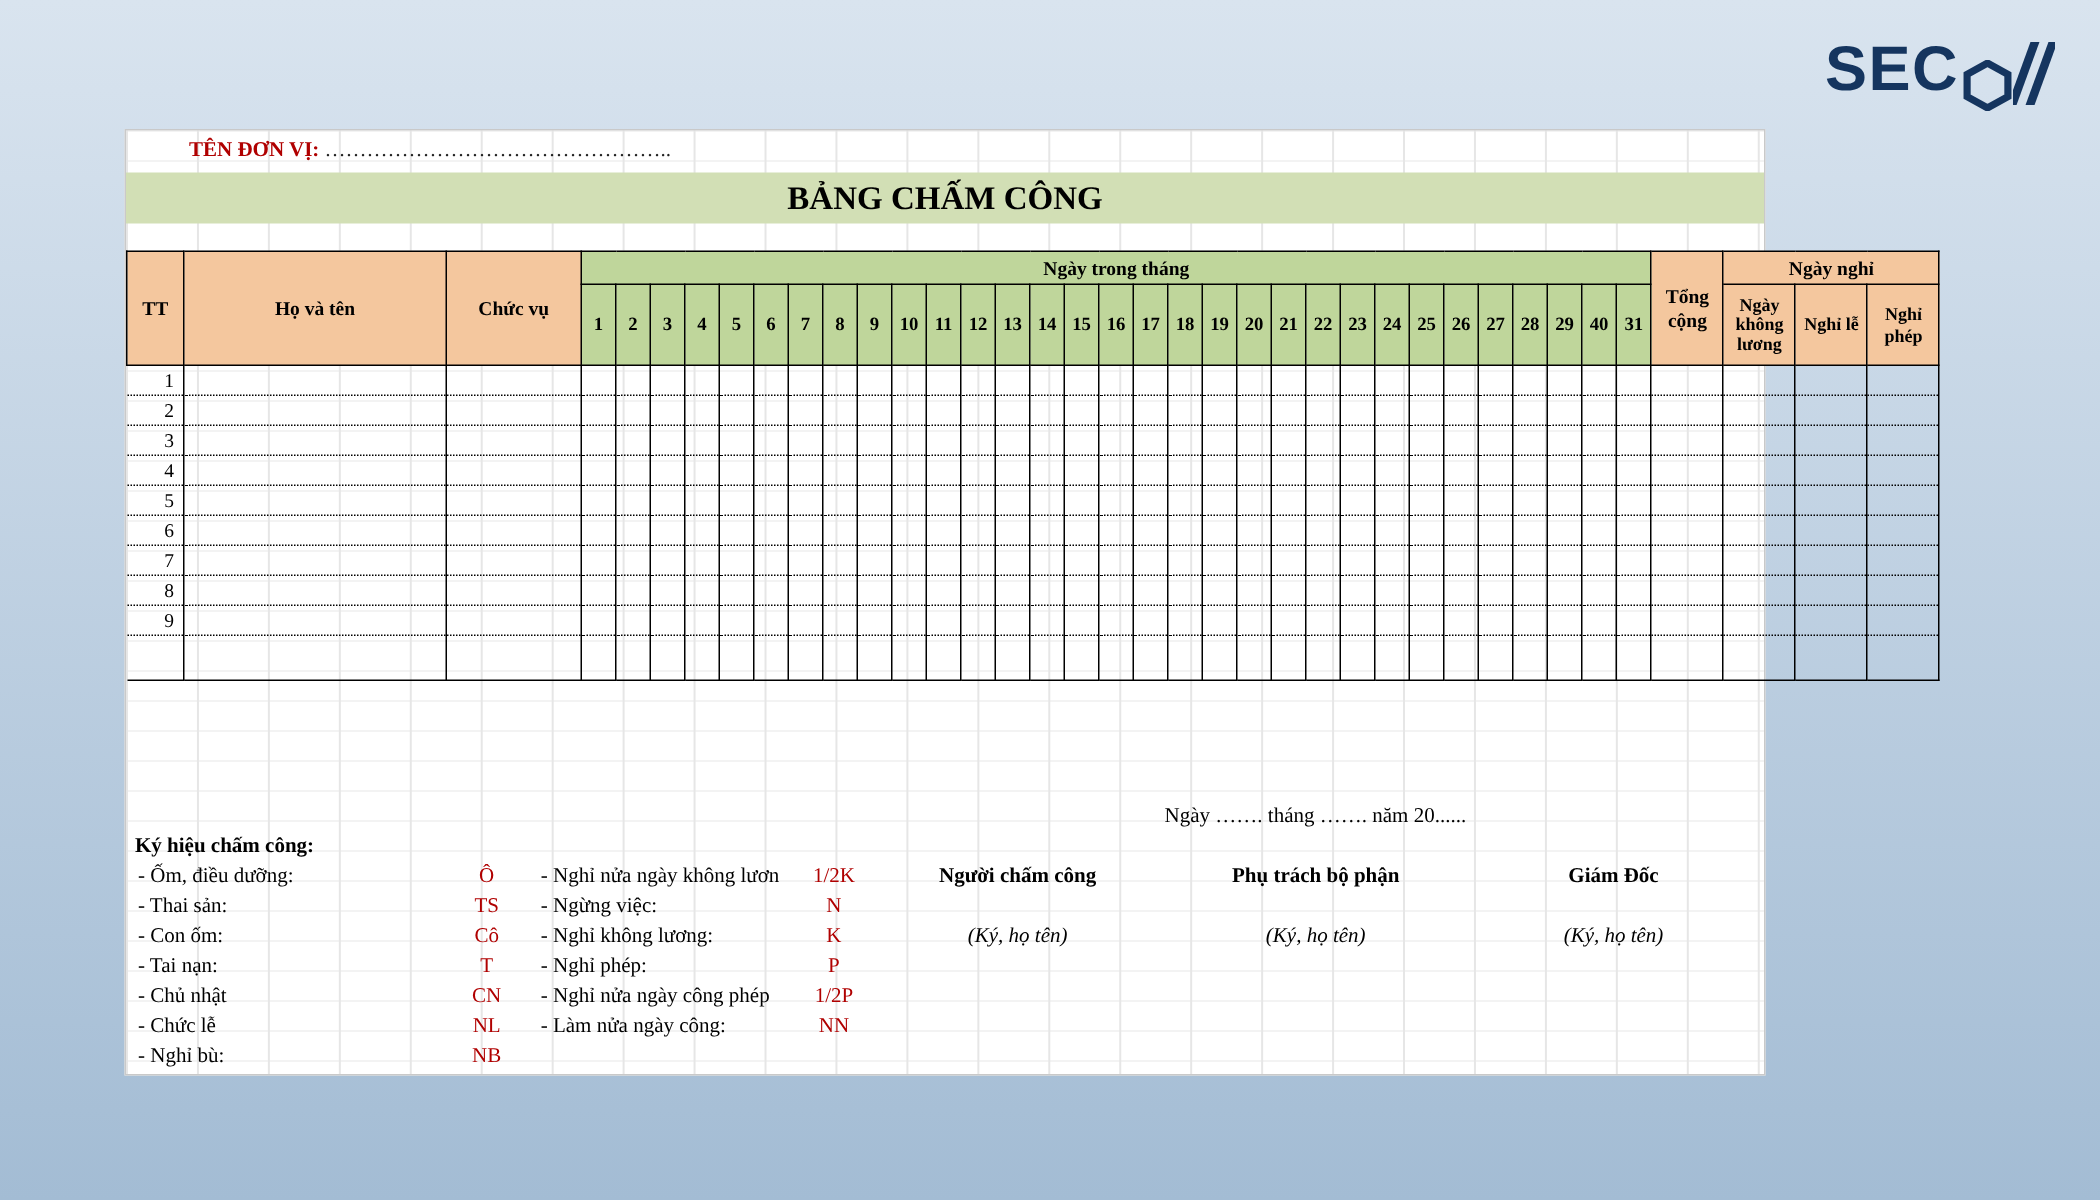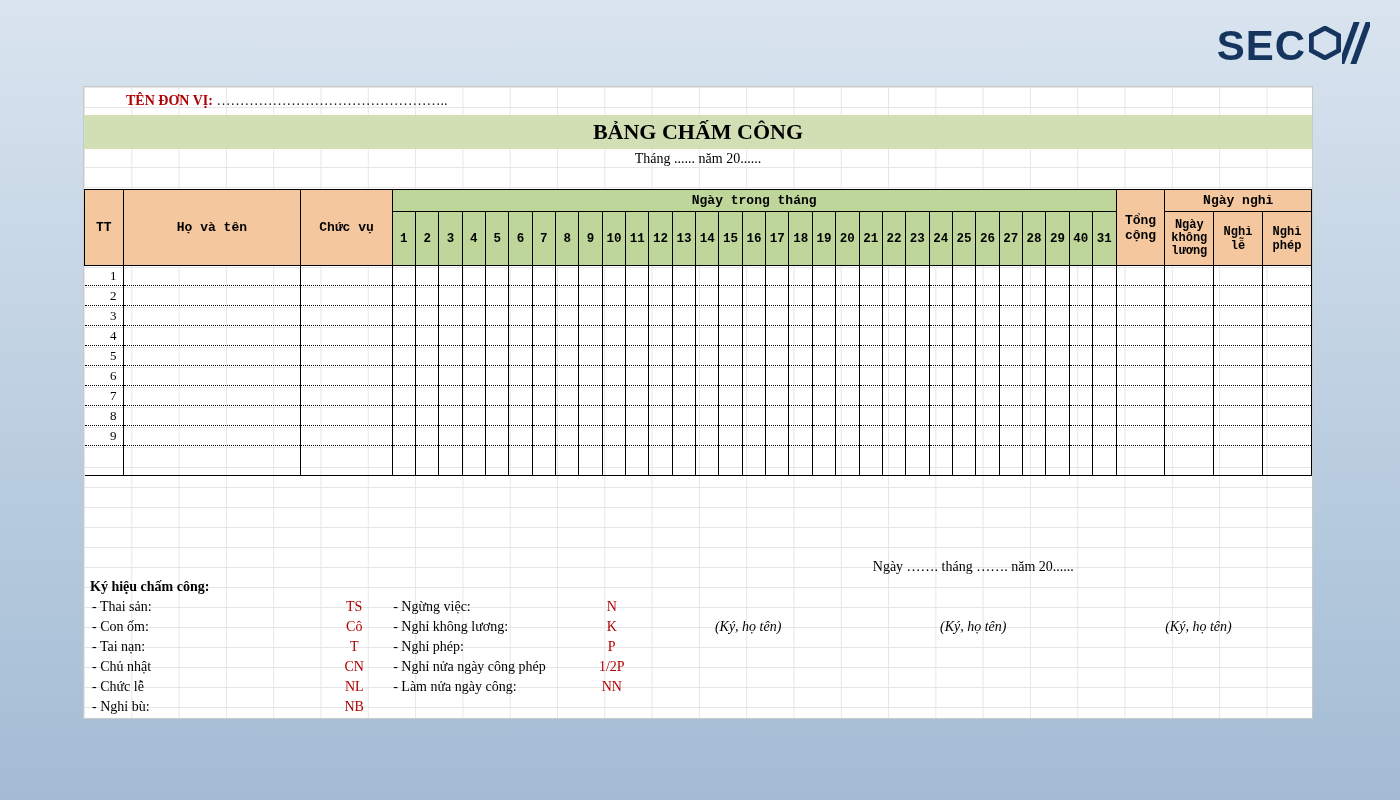--- a/index.html
+++ b/index.html
@@ -14,21 +14,21 @@
   .logo {
     position: absolute;
     top: 22px;
     right: 30px;
     font-size: 42px;
     font-weight: 700;
     color: #15355f;
     font-family: Arial, sans-serif;
     letter-spacing: -1px;
     display: flex;
-    align-items: flex-start;
+    align-items: flex-end;
   }
   .logo .sec { letter-spacing: 1px; }
   .logo .hex {
     display: inline-block;
     width: 34px; height: 34px;
     margin: 0 2px;
     position: relative;
   }
   .logo .hex svg { width: 100%; height: 100%; }
   .logo .slash {
@@ -47,21 +47,21 @@
     transform: skewX(-20deg);
     top: -4px;
   }
   .logo .slash::before { left: 4px; }
   .logo .slash::after  { left: 16px; }
 
   .sheet {
     position: absolute;
     top: 86px;
     left: 83px;
-    width: 1230px;
+    width: 1094px;
     background: #fff;
     border: 1px solid #c9c9c9;
   }
 
   .org-line {
     padding: 6px 0 6px 42px;
     font-size: 14px;
   }
   .org-label { color: #b00000; font-weight: 700; }
   .dots { color: #222; }
@@ -89,21 +89,20 @@
   table.grid th, table.grid td {
     border: 1px solid #000;
     padding: 0;
     text-align: center;
     vertical-align: middle;
   }
   table.grid th {
     background: #f4c79e;
     font-weight: 700;
     font-size: 13px;
-    font-family: Liberation Mono, monospace;
   }
   table.grid th.green { background: #bfd69b; }
   table.grid th.days-head { height: 22px; }
   table.grid td.rownum {
     text-align: right;
     padding-right: 6px;
     border-left: none;
     border-top: 1px dotted #000;
     border-bottom: 1px dotted #000;
     border-right: 1px solid #000;
@@ -165,21 +164,20 @@
 </div>
 
 <div class="sheet faint-grid">
 
   <div class="org-line">
     <span class="org-label">TÊN ĐƠN VỊ:</span>
     <span class="dots">…………………………………………..</span>
   </div>
 
   <div class="title-bar">BẢNG CHẤM CÔNG</div>
-  <div class="subtitle">Tháng ...... năm 20......</div>
 
   <div style="height:18px"></div>
 
   <table class="grid">
     <colgroup>
       <col class="col-tt">
         <col class="col-name">
         <col class="col-pos">
       <col class="col-day">
         <col class="col-day">
@@ -675,20 +673,29 @@
         <tr>
       <td colspan="4"></td>
       <td colspan="3" class="date-line">Ngày ……. tháng ……. năm 20......</td>
     </tr>
     <tr>
       <td colspan="7" class="legend-head">Ký hiệu chấm công:</td>
     </tr>
     </tbody>
       <tbody id="legend-body">
         <tr>
+          <td class="label-col" style="padding-left: 6px;">- Ốm, điều dưỡng:</td>
+          <td class="code-col">Ô</td>
+          <td class="label2-col">- Nghỉ nửa ngày không lươn</td>
+          <td class="code2-col">1/2K</td>
+          <td class="sig-block sig-title">Người chấm công</td>
+          <td class="sig-block sig-title">Phụ trách bộ phận</td>
+          <td class="sig-block sig-title">Giám Đốc</td>
+        </tr>
+        <tr>
           <td class="label-col" style="padding-left: 6px;">- Thai sản:</td>
           <td class="code-col">TS</td>
           <td class="label2-col">- Ngừng việc:</td>
           <td class="code2-col">N</td>
           <td class="sig-block"></td>
           <td class="sig-block"></td>
           <td class="sig-block"></td>
         </tr>
         <tr>
           <td class="label-col" style="padding-left: 6px;">- Con ốm:</td>

